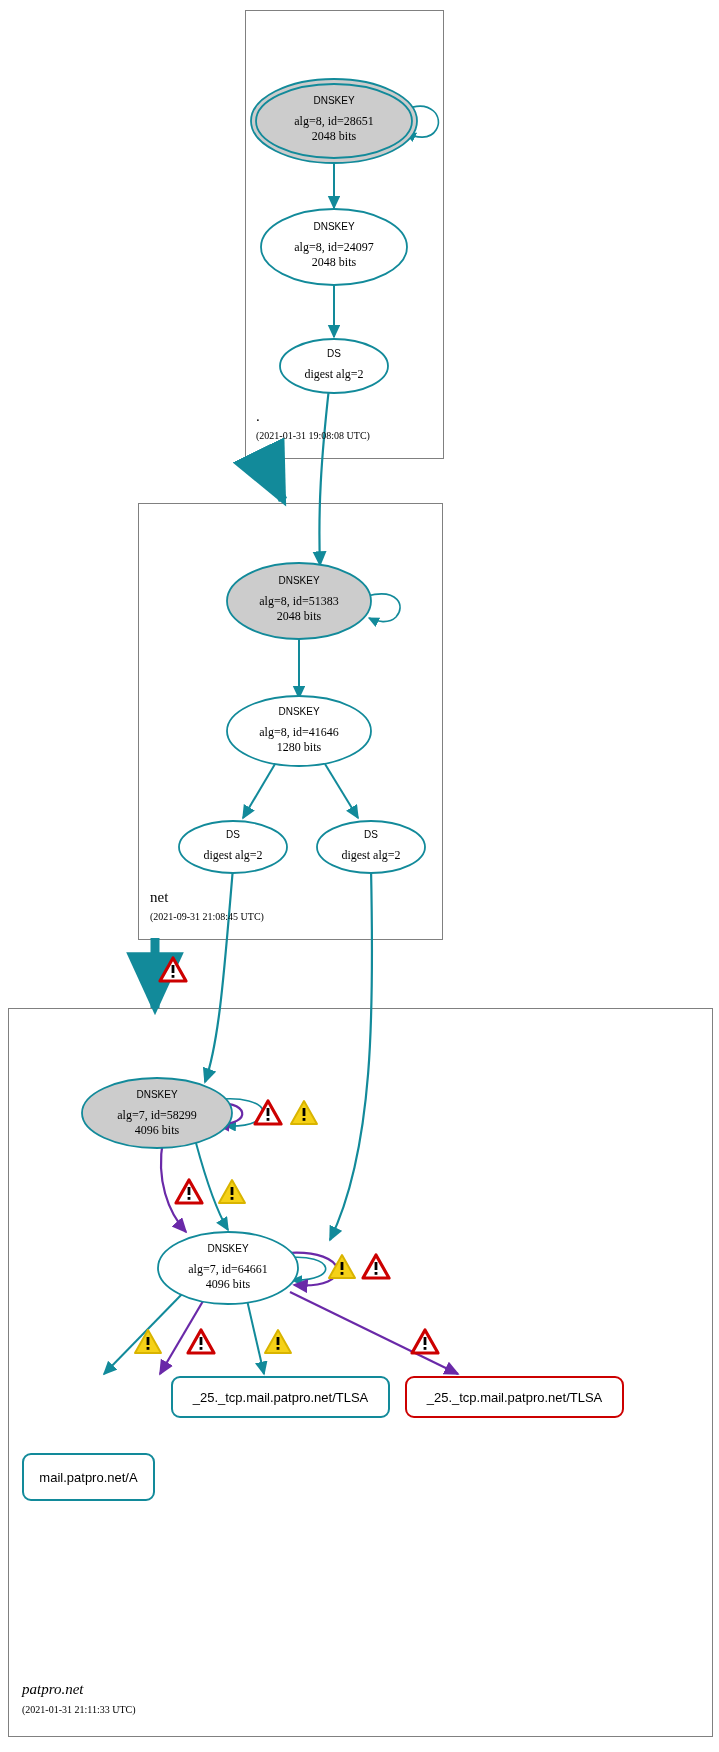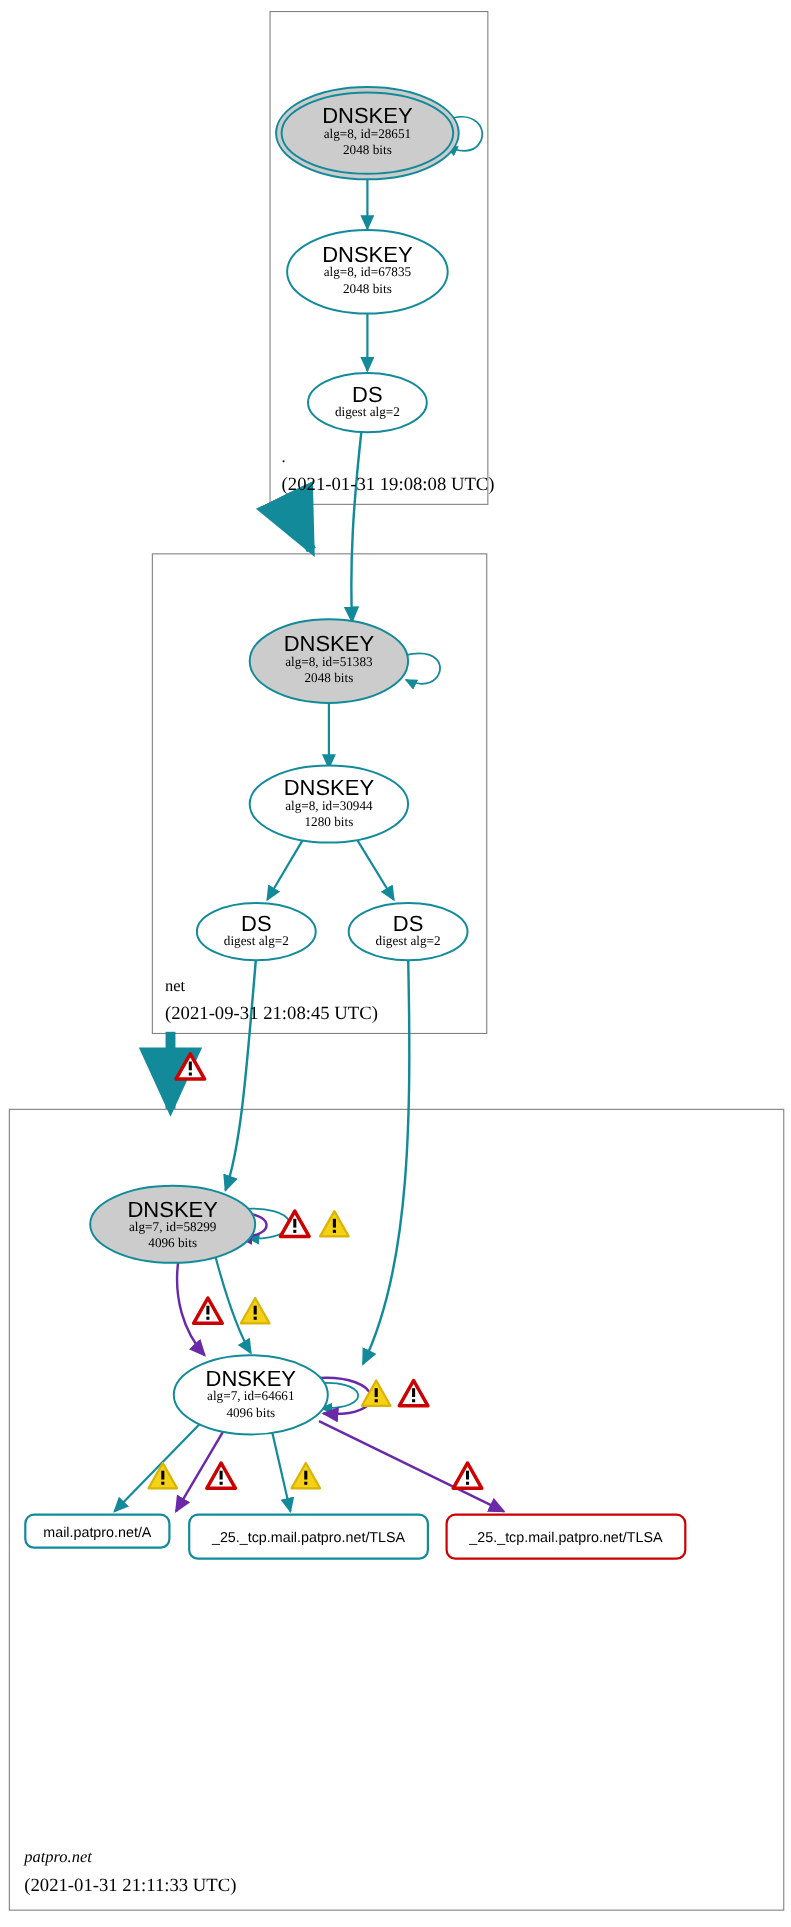--- a/index.html
+++ b/index.html
@@ -5,25 +5,25 @@
 <style>
   html,body{margin:0;padding:0;background:#ffffff;}
   body{width:719px;height:1752px;position:relative;overflow:hidden;
        font-family:"Liberation Serif","DejaVu Serif",serif;}
   .stage{position:absolute;left:0;top:0;width:719px;height:1752px;}
   svg.layer{position:absolute;left:0;top:0;width:719px;height:1752px;}
   .cluster-box{position:absolute;border:1px solid #808080;background:transparent;}
   .zone-label{position:absolute;font-family:"Liberation Serif","DejaVu Serif",serif;
               color:#000;white-space:nowrap;}
   .zone-name{font-size:15px;}
-  .zone-time{font-size:17px;}
+  .zone-time{font-size:10px;}
   .node{position:absolute;}
   .node-text{position:absolute;text-align:center;white-space:nowrap;color:#000;
              pointer-events:none;left:0;width:100%;}
-  .t-title{font-family:"Liberation Sans","DejaVu Sans",sans-serif;font-size:20px;}
+  .t-title{font-family:"Liberation Sans","DejaVu Sans",sans-serif;font-size:10px;}
   .t-sub{font-family:"Liberation Serif","DejaVu Serif",serif;font-size:12px;}
   .rrbox{position:absolute;box-sizing:border-box;border:2px solid #128a9a;
          border-radius:9px;background:#fff;display:flex;align-items:center;
          justify-content:center;font-family:"Liberation Sans","DejaVu Sans",sans-serif;
          font-size:13px;color:#000;}
   .rrbox.err{border-color:#cc0000;}
 </style>
 </head>
 <body>
 
@@ -116,36 +116,36 @@
     </g>
   </svg>
 
   <div class="node" style="left:251px;top:95px;width:166px;">
     <div class="node-text t-title" style="top:0;">DNSKEY</div>
     <div class="node-text t-sub" style="top:19px;">alg=8, id=28651</div>
     <div class="node-text t-sub" style="top:34px;">2048 bits</div>
   </div>
   <div class="node" style="left:261px;top:221px;width:146px;">
     <div class="node-text t-title" style="top:0;">DNSKEY</div>
-    <div class="node-text t-sub" style="top:19px;">alg=8, id=67835</div>
+    <div class="node-text t-sub" style="top:19px;">alg=8, id=24097</div>
     <div class="node-text t-sub" style="top:34px;">2048 bits</div>
   </div>
   <div class="node" style="left:280px;top:348px;width:108px;">
     <div class="node-text t-title" style="top:0;">DS</div>
     <div class="node-text t-sub" style="top:19px;">digest alg=2</div>
   </div>
 
   <div class="node" style="left:227px;top:575px;width:144px;">
     <div class="node-text t-title" style="top:0;">DNSKEY</div>
     <div class="node-text t-sub" style="top:19px;">alg=8, id=51383</div>
     <div class="node-text t-sub" style="top:34px;">2048 bits</div>
   </div>
   <div class="node" style="left:227px;top:706px;width:144px;">
     <div class="node-text t-title" style="top:0;">DNSKEY</div>
-    <div class="node-text t-sub" style="top:19px;">alg=8, id=30944</div>
+    <div class="node-text t-sub" style="top:19px;">alg=8, id=41646</div>
     <div class="node-text t-sub" style="top:34px;">1280 bits</div>
   </div>
   <div class="node" style="left:179px;top:829px;width:108px;">
     <div class="node-text t-title" style="top:0;">DS</div>
     <div class="node-text t-sub" style="top:19px;">digest alg=2</div>
   </div>
   <div class="node" style="left:317px;top:829px;width:108px;">
     <div class="node-text t-title" style="top:0;">DS</div>
     <div class="node-text t-sub" style="top:19px;">digest alg=2</div>
   </div>
@@ -154,21 +154,21 @@
     <div class="node-text t-title" style="top:0;">DNSKEY</div>
     <div class="node-text t-sub" style="top:19px;">alg=7, id=58299</div>
     <div class="node-text t-sub" style="top:34px;">4096 bits</div>
   </div>
   <div class="node" style="left:158px;top:1243px;width:140px;">
     <div class="node-text t-title" style="top:0;">DNSKEY</div>
     <div class="node-text t-sub" style="top:19px;">alg=7, id=64661</div>
     <div class="node-text t-sub" style="top:34px;">4096 bits</div>
   </div>
 
-  <div class="rrbox" style="left:22px;top:1376px;width:133px;height:32px;">
+  <div class="rrbox" style="left:22px;top:1453px;width:133px;height:48px;">
     <span>mail.patpro.net/A</span>
   </div>
   <div class="rrbox" style="left:171px;top:1376px;width:219px;height:42px;">
     <span>_25._tcp.mail.patpro.net/TLSA</span>
   </div>
   <div class="rrbox err" style="left:405px;top:1376px;width:219px;height:42px;">
     <span>_25._tcp.mail.patpro.net/TLSA</span>
   </div>
 
   <svg class="layer" viewBox="0 0 719 1752">

